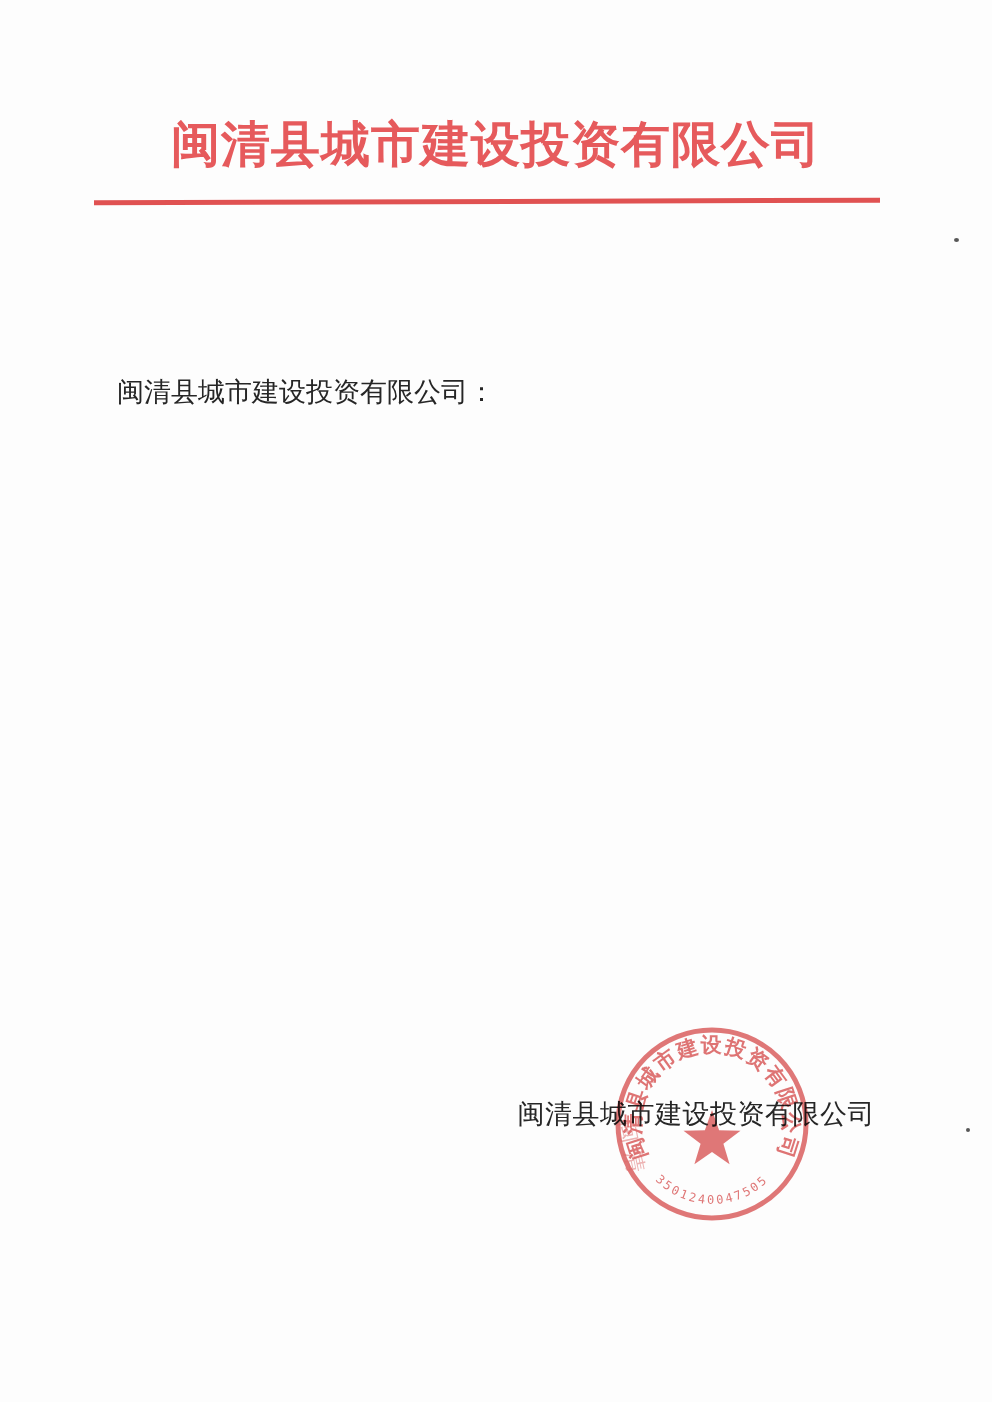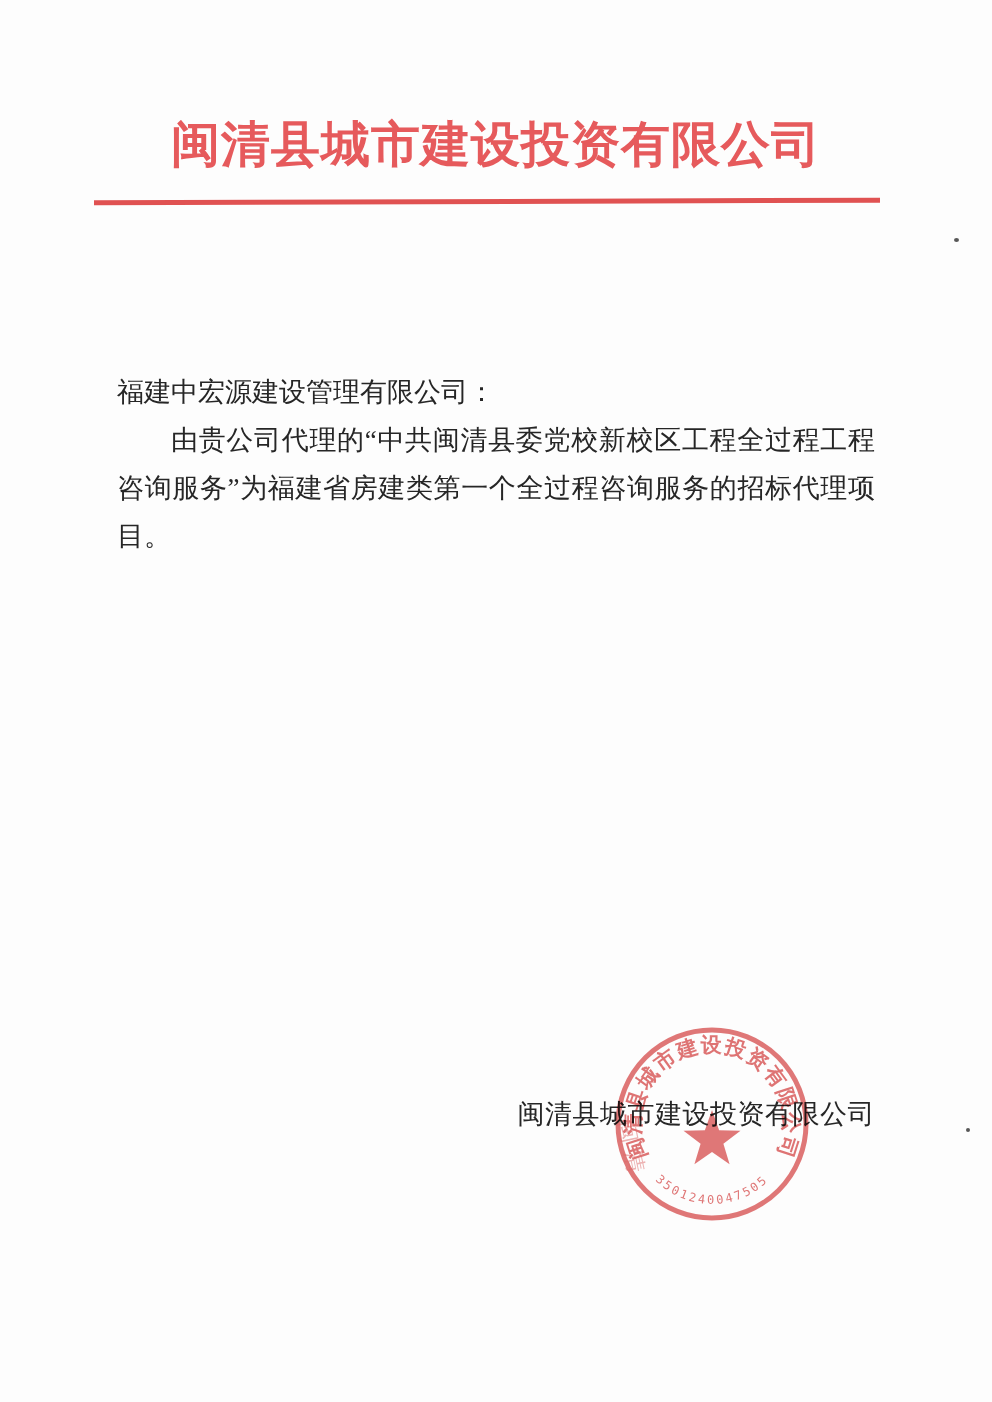--- a/index.html
+++ b/index.html
@@ -117,22 +117,21 @@
 <body>
 
 <div class="page">
 
   <div class="letterhead">闽清县城市建设投资有限公司</div>
 
   <div class="red-divider"></div>
 
 
   <div class="body-block">
-    <p>福建中宏源建设管理有限公司：</p>
-    <p class="indent">由贵公司代理的“中共闽清县委党校新校区工程全过程工程咨询服务”为福建省房建类第一个全过程咨询服务的招标代理项目。</p>
+    <p>闽清县城市建设投资有限公司：</p>
   </div>
 
   <div class="signature">闽清县城市建设投资有限公司</div>
 
 
   <div class="seal-wrap">
     <svg width="220" height="220" viewBox="0 0 220 220">
       <defs>
         <path id="sealTopArc" d="M 44.8 140.4 A 72 72 0 1 1 175.2 140.4" fill="none"></path>
         <path id="sealBottomArc" d="M 40.7 150 A 80 80 0 0 0 179.3 150" fill="none"></path>

